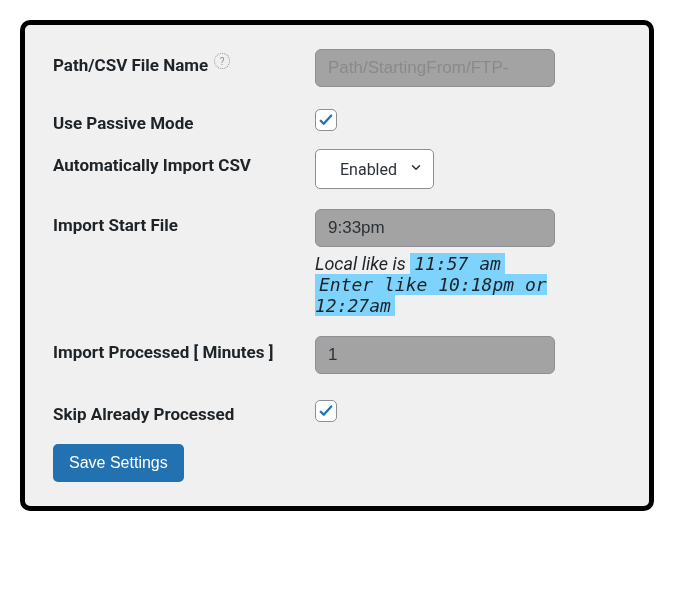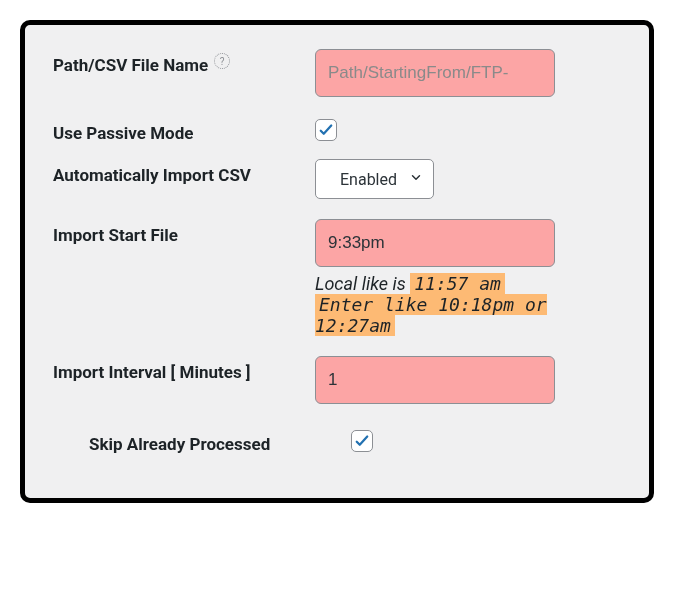--- a/index.html
+++ b/index.html
@@ -46,25 +46,25 @@
       color: #8c8f94;
       font-weight: normal;
       position: relative;
       top: -4px;
     }
     .ctrl-col {
       flex: 1;
     }
     .text-input {
       width: 240px;
-      height: 48px;
+      height: 38px;
       padding: 0 12px;
       font-size: 17px;
       color: #2c3338;
-      background: #fca5a5;
+      background: #a3a3a3;
       border: 1px solid #8c8f94;
       border-radius: 6px;
     }
     .text-input::placeholder { color: #8a8a8a; }
     .checkbox {
       width: 22px;
       height: 22px;
       background: #fff;
       border: 1px solid #8c8f94;
       border-radius: 5px;
@@ -98,35 +98,35 @@
     .hint-block {
       margin-top: 6px;
     }
     .hint {
       font-style: italic;
       font-size: 18px;
       color: #1d2327;
     }
     .hint .mono {
       font-family: ui-monospace, SFMono-Regular, Menlo, Consolas, monospace;
-      background: #fdba74;
+      background: #7dd3fc;
       font-style: italic;
       padding: 0 4px;
     }
     .btn {
       display: inline-block;
       background: #2271b1;
       color: #fff;
       font-size: 16px;
       border: none;
       border-radius: 5px;
       padding: 10px 16px;
       cursor: pointer;
     }
-    .spacer-top { margin-top: 24px; margin-left: 36px; }
+    .spacer-top { margin-top: 24px; }
   </style>
 </head>
 <body>
 
 <div class="panel">
 
   <div class="row">
     <div class="label-col">
       <span class="label">Path/CSV File Name</span>
       <span class="help-icon">?</span>
@@ -178,34 +178,37 @@
         </div>
         <div class="hint">
           <span class="mono">Enter like 10:18pm or 12:27am</span>
         </div>
       </div>
     </div>
   </div>
 
   <div class="row">
     <div class="label-col">
-      <span class="label">Import Interval [ Minutes ]</span>
+      <span class="label">Import Processed [ Minutes ]</span>
     </div>
     <div class="ctrl-col">
       <input type="text" class="text-input" value="1" style="">
     </div>
   </div>
 
   <div class="row spacer-top">
     <div class="label-col">
       <span class="label">Skip Already Processed</span>
     </div>
     <div class="ctrl-col">
       <span class="checkbox checked">
         <svg viewBox="0 0 24 24">
             <path fill="none" stroke="#2271b1" stroke-width="3" stroke-linecap="round" stroke-linejoin="round" d="M5 13l4 4 10-11"></path>
           </svg>
       </span>
     </div>
   </div>
 
+  <div>
+    <button class="btn">Save Settings</button>
+  </div>
 
 </div>
 
 </body></html>

